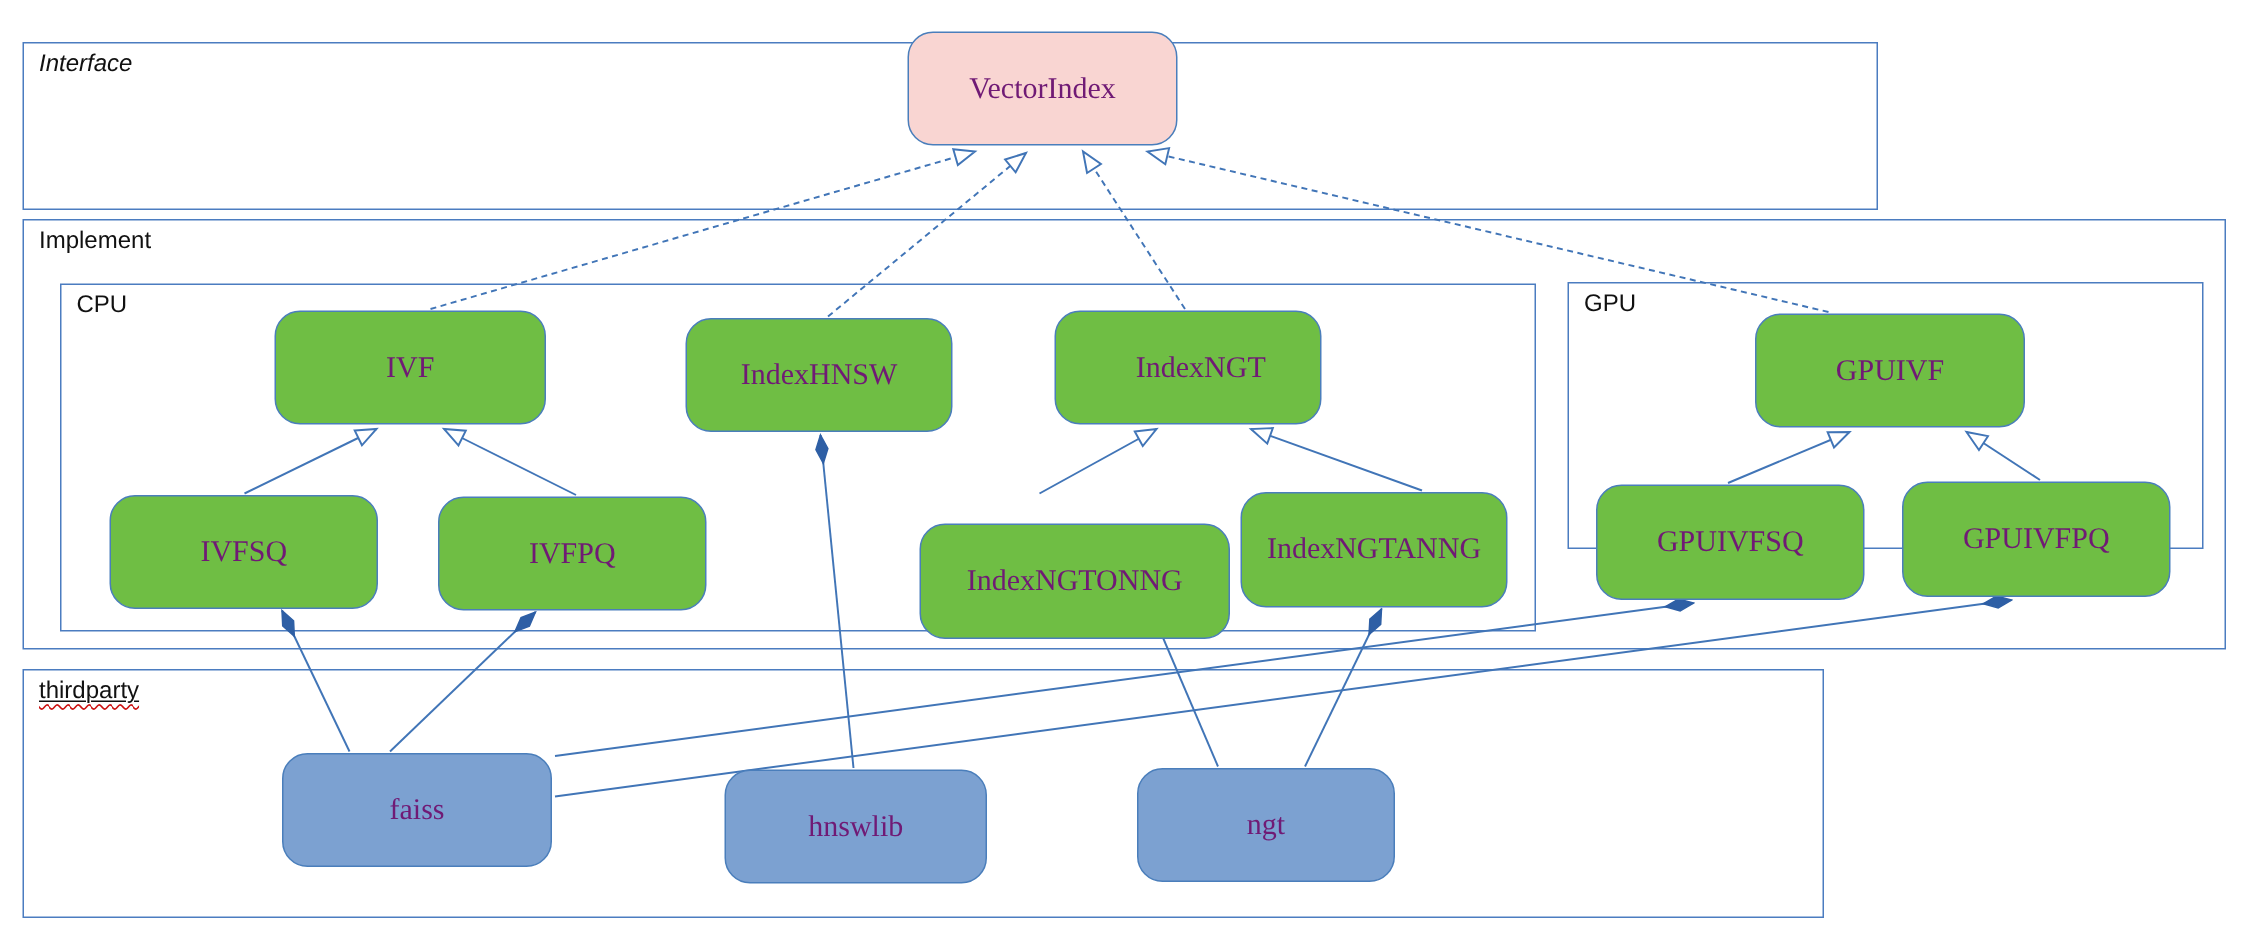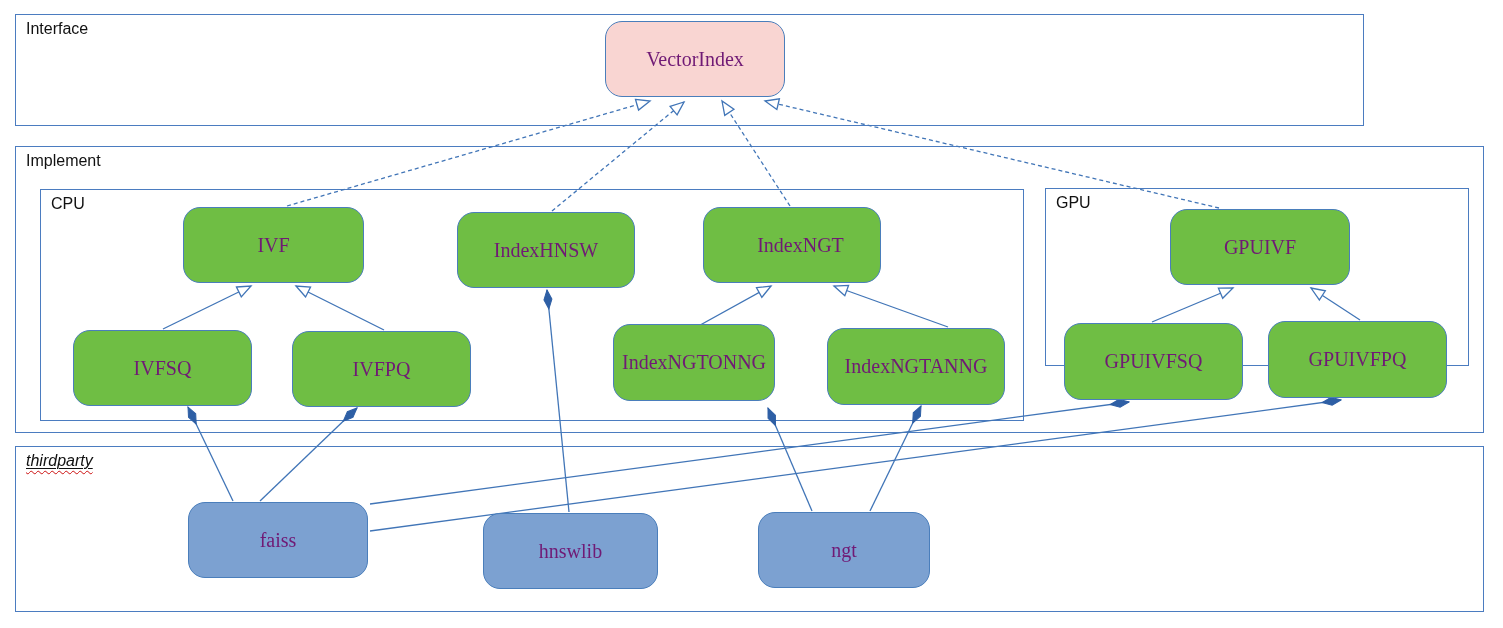--- a/index.html
+++ b/index.html
@@ -58,37 +58,37 @@
   }
   .node.green{background:#6fbe44;}
   .node.pink{background:#f9d5d2;}
   .node.blue{background:#7ca1d1;}
 </style>
 </head>
 <body>
 
 <div class="canvas">
 
-  <div class="container" style="left:15px;top:14px;width:1349px;height:112px;">
+  <div class="container" style="left:15px;top:28px;width:1237px;height:112px;font-style:italic;">
     <span class="clabel">Interface</span>
   </div>
 
   <div class="container" style="left:15px;top:146px;width:1469px;height:287px;">
     <span class="clabel">Implement</span>
   </div>
 
   <div class="container" style="left:40px;top:189px;width:984px;height:232px;">
     <span class="clabel">CPU</span>
   </div>
 
   <div class="container" style="left:1045px;top:188px;width:424px;height:178px;">
     <span class="clabel">GPU</span>
   </div>
 
-  <div class="container" style="left:15px;top:446px;width:1469px;height:166px;font-style:italic;">
+  <div class="container" style="left:15px;top:446px;width:1201px;height:166px;">
     <span class="clabel wavy-red"><span class="solid-underline">thirdparty</span></span>
   </div>
 
   <svg class="edges" viewBox="0 0 1503 628" xmlns="http://www.w3.org/2000/svg">
     <defs>
       <marker id="tri" markerUnits="userSpaceOnUse" markerWidth="18" markerHeight="16" refX="15" refY="7" orient="auto">
         <path d="M1.5,1.5 L15,7 L1.5,12.5 Z" fill="#ffffff" stroke="#4175b7" stroke-width="1.3"></path>
       </marker>
       <marker id="dia" markerUnits="userSpaceOnUse" markerWidth="22" markerHeight="12" refX="1" refY="5" orient="auto">
         <path d="M1,5 L10.5,1 L20,5 L10.5,9 Z" fill="#2e5fa5" stroke="#2e5fa5" stroke-width="1"></path>
@@ -137,21 +137,21 @@
   </div>
 
   <div class="node green" style="left:73px;top:330px;width:179px;height:76px;">
     <span>IVFSQ</span>
   </div>
 
   <div class="node green" style="left:292px;top:331px;width:179px;height:76px;">
     <span>IVFPQ</span>
   </div>
 
-  <div class="node green" style="left:613px;top:324px;width:162px;height:77px;">
+  <div class="node green" style="left:613px;top:349px;width:207px;height:77px;">
     <span>IndexNGTONNG</span>
   </div>
 
   <div class="node green" style="left:827px;top:328px;width:178px;height:77px;">
     <span>IndexNGTANNG</span>
   </div>
 
   <div class="node green" style="left:1064px;top:323px;width:179px;height:77px;">
     <span>GPUIVFSQ</span>
   </div>

